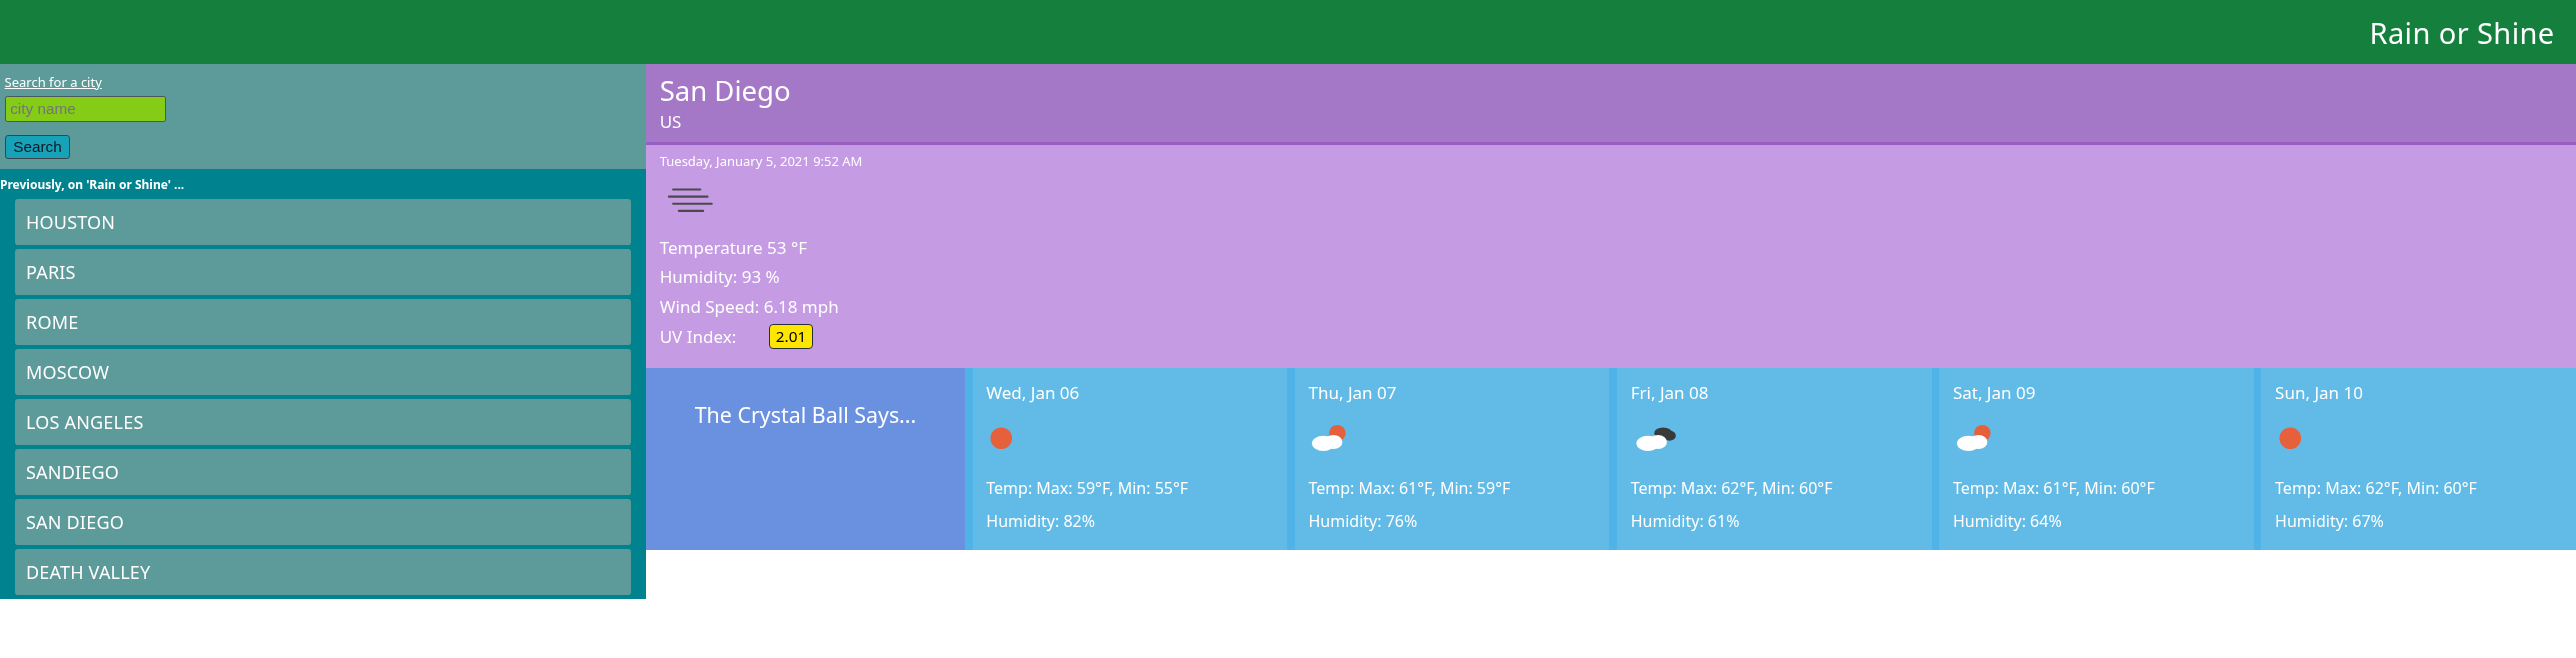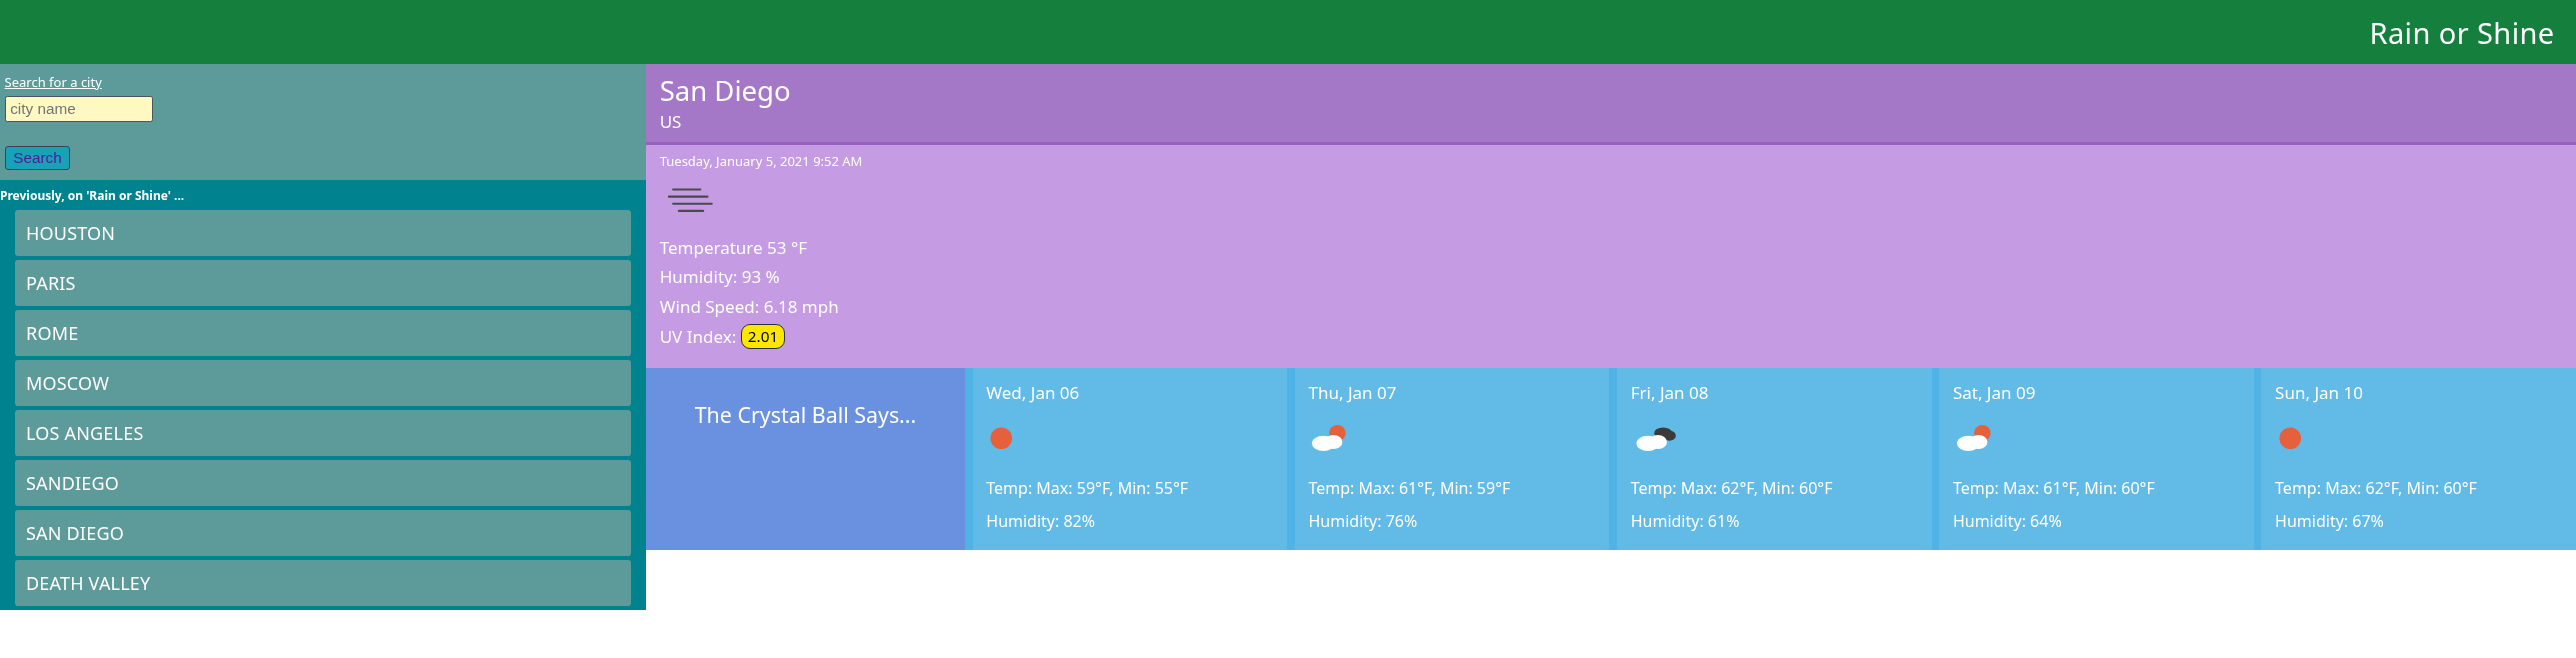--- a/index.html
+++ b/index.html
@@ -35,34 +35,34 @@
       background: #5d9a9a;
       padding: 4.6px 4.6px 9.2px 4.6px;
     }
     .search-label {
       display: block;
       font-size: 13px;
       padding: 4.6px 0 4.6px 0;
       text-decoration: underline;
     }
     .search-input {
-      width: 148px;
+      width: 161px;
       height: 26px;
-      background: #fef9c3;
+      background: #84cc16;
       border: 1.5px solid #4a5560;
       border-radius: 2.3px;
       color: #555;
       padding: 3.1px 4.6px;
       font-size: 15.3px;
     }
     .search-btn {
       display: block;
-      margin-top: 24px;
+      margin-top: 13px;
       background: #17a2b8;
-      color: #4c1d95;
+      color: #0f172a;
       border: 1.5px solid #3a4450;
       border-radius: 3.1px;
       padding: 2.3px 7.6px;
       font-size: 15.3px;
       cursor: pointer;
     }
     .history-pane {
       background: #00838f;
       padding: 4.6px 0 0 0;
       flex: 1;
@@ -106,23 +106,24 @@
     .wx-icon-wrap { padding: 10.7px 6.1px 12.2px; }
     .readings div {
       font-size: 17px;
       margin: 6.1px 0;
     }
     .uv-badge {
       display: inline-block;
       background: #ffe600;
       color: #000;
       border: 1.5px solid #2b2f3a;
-      border-radius: 9px;
+      border-radius: 4px;
       padding: 1.5px 6.1px;
       font-size: 15.3px;
+      margin-left: 28px;
     }
 
     .forecast {
       display: flex;
       gap: 7.6px;
       background: #4fb3e8;
       align-items: stretch;
     }
     .ball {
       flex: 0 0 319px;

